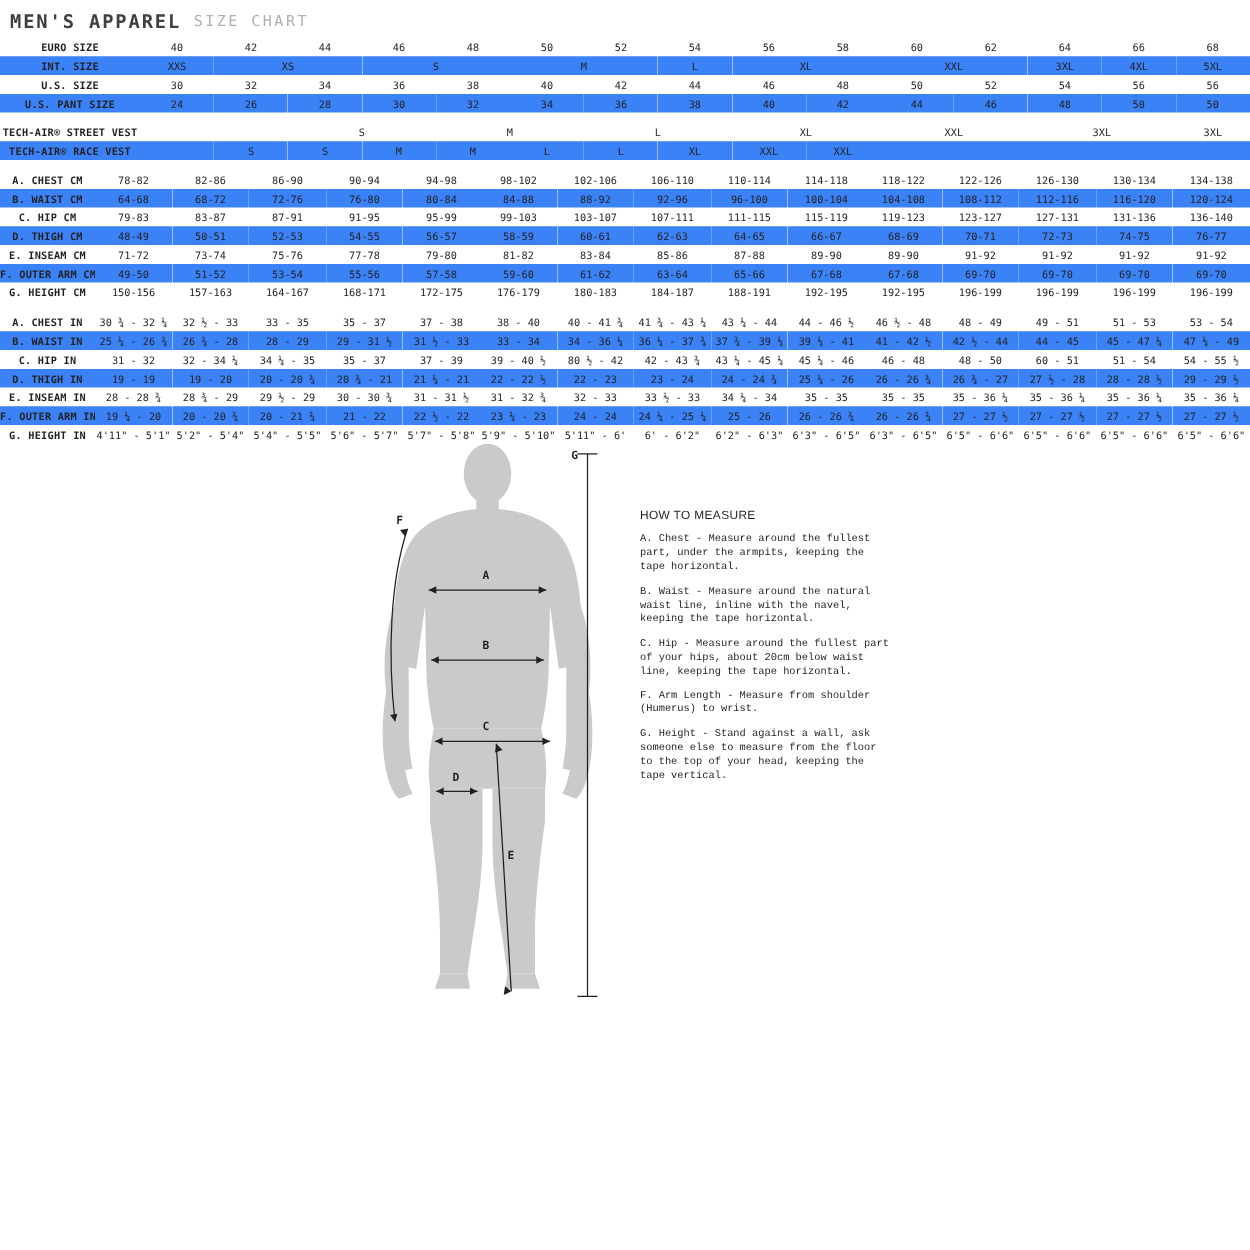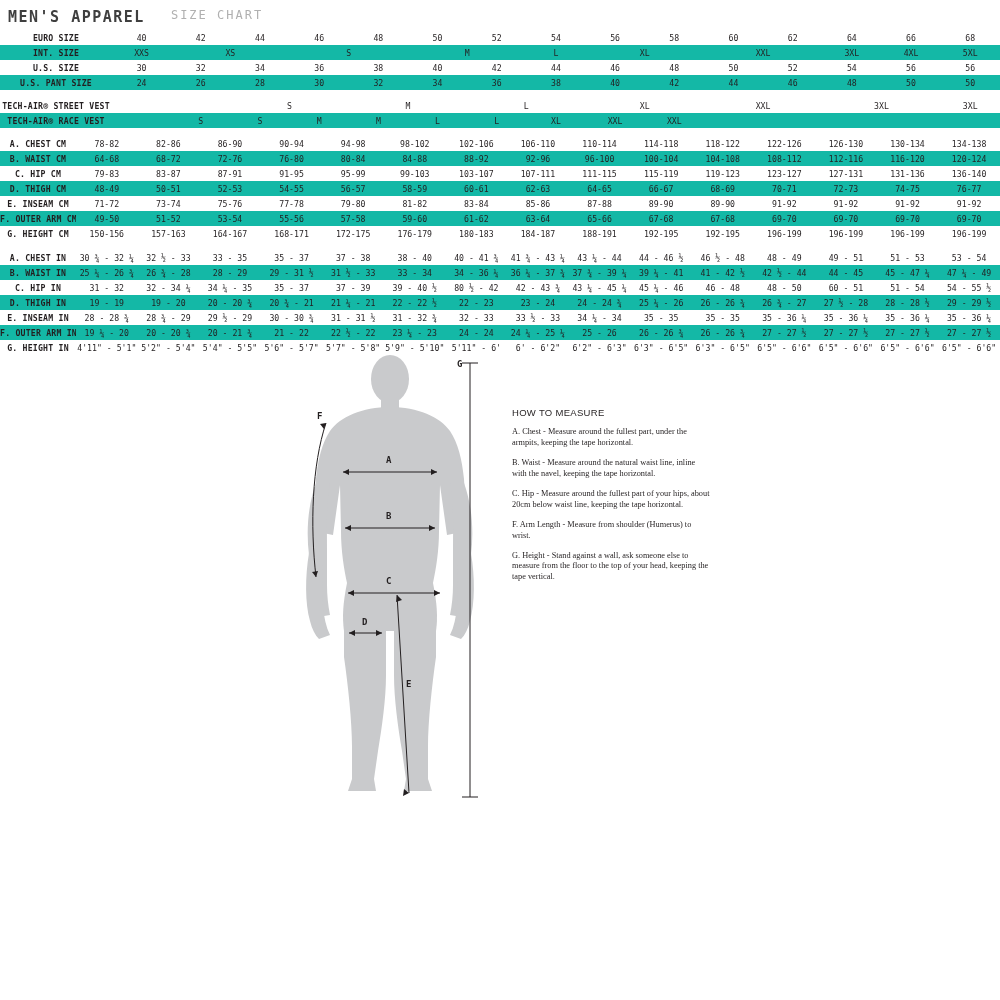--- a/index.html
+++ b/index.html
@@ -13,22 +13,22 @@
   #page {
     position: relative;
     width: 1000px; height: 1000px;
     overflow: hidden;
   }
 
   
   .title-wrap {
     padding: 8px 8px 4px 8px;
     display: flex;
-    align-items: flex-start;
-    gap: 26px;
+    align-items: center;
+    gap: 10px;
   }
   .title-main {
     font-family: "DejaVu Sans Mono", monospace;
     font-size: 15px;
     font-weight: bold;
     letter-spacing: 1.5px;
     color: #3f3f3f;
   }
   .title-sub {
     font-family: "DejaVu Sans Mono", monospace;
@@ -53,21 +53,21 @@
     white-space: nowrap;
     overflow: hidden;
   }
   td.rowlab, th.rowlab {
     text-align: left;
     padding-left: 5px;
     font-weight: bold;
     font-size: 8.2px;
     letter-spacing: 0.2px;
   }
-  .shade { background: #14b8a6; }
+  .shade { background: #3b82f6; }
 
   
 
   
   .figure-area {
     position: relative;
     width: 1000px;
     height: 450px;
   }
   svg.fig { position: absolute; left: 0; top: 0; }
@@ -80,21 +80,21 @@
   }
   .howto h3 {
     font-family: "Liberation Sans", sans-serif;
     font-size: 9.5px;
     font-weight: normal;
     margin: 0 0 9px 0;
     letter-spacing: 0.3px;
     color: #231f20;
   }
   .howto p {
-    font-family: Liberation Serif, serif;
+    font-family: Liberation Mono, monospace;
     font-size: 8.3px;
     line-height: 1.32;
     margin: 0 0 9px 0;
     color: #231f20;
   }
 </style>
 </head>
 <body>
 
 <div id="page">

